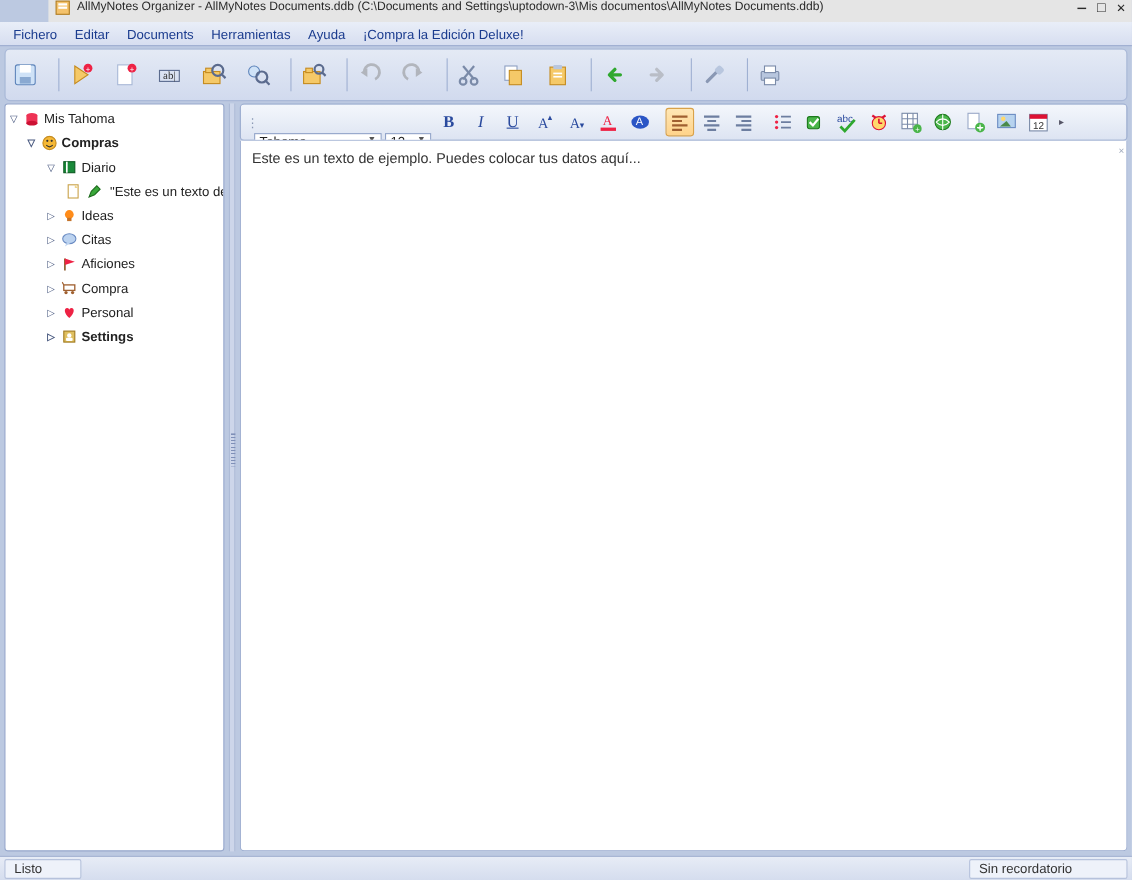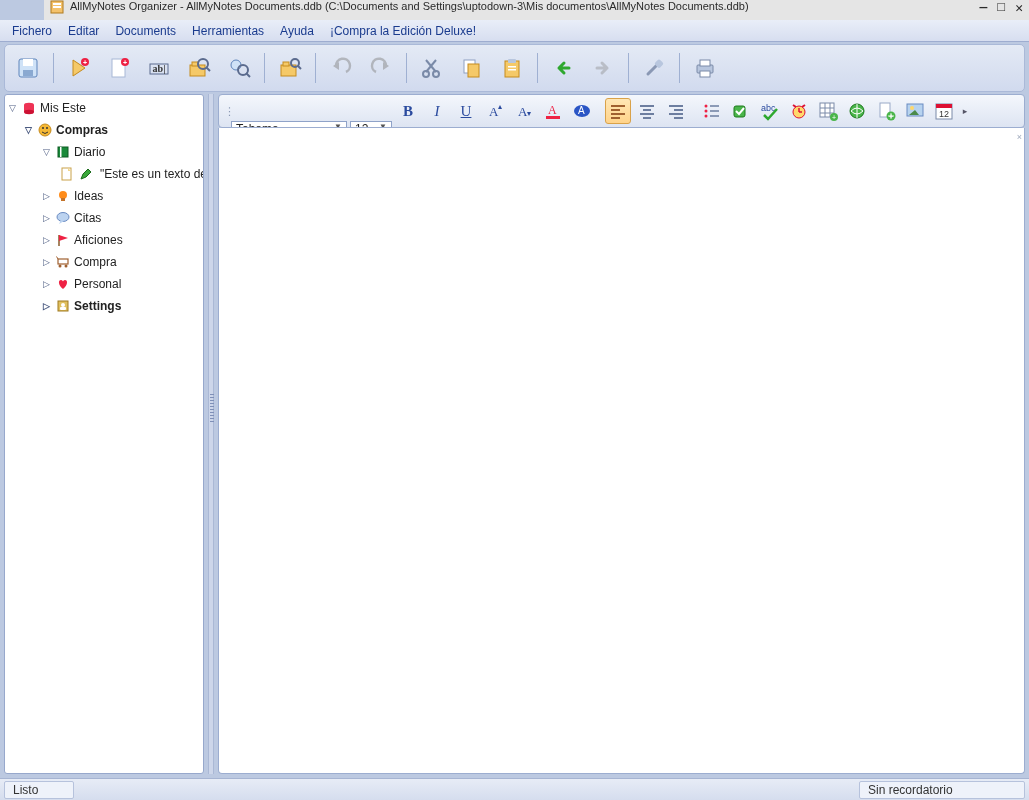--- a/index.html
+++ b/index.html
@@ -48,24 +48,23 @@
   display: flex;
   align-items: center;
   padding: 0 6px;
   gap: 6px;
 }
 .tbtn {
   width: 34px;
   height: 34px;
   display: flex;
   align-items: center;
-  justify-content: center;
+  justify-content: flex-start;
   border-radius: 4px;
   cursor: default;
-  font-weight: bold;
 }
 .tsep { width: 1px; height: 30px; background: #9fb0d2; margin: 0 2px; }
 .content {
   flex: 1;
   display: flex;
   gap: 4px;
   padding: 0 4px 4px 4px;
   min-height: 0;
 }
 .sidebar {
@@ -328,21 +327,21 @@
   <div class="sidebar">
     <div class="tree-item" style="padding-left:2px">
       <span class="exp">▽</span>
       <span class="nodeico">
           <svg width="14" height="14">
             <ellipse cx="7" cy="4" rx="5" ry="2.2" fill="#e35"></ellipse>
             <rect x="2" y="4" width="10" height="7" fill="#e35"></rect>
             <ellipse cx="7" cy="11" rx="5" ry="2.2" fill="#c13"></ellipse>
           </svg>
         </span>
-      <span>Mis Este</span>
+      <span>Mis Tahoma</span>
     </div>
     <div class="tree-item bold" style="padding-left:18px">
       <span class="exp">▽</span>
       <span class="nodeico">
           <svg width="14" height="14">
             <circle cx="7" cy="7" r="6" fill="#f5b836" stroke="#c58b1f"></circle>
             <circle cx="5" cy="5" r="1" fill="#333"></circle>
             <circle cx="9" cy="5" r="1" fill="#333"></circle>
             <path d="M4 9 Q7 12 10 9" fill="none" stroke="#333" stroke-width="1"></path>
           </svg>
@@ -578,22 +577,23 @@
             <rect x="2" y="3" width="16" height="15" fill="#fff" stroke="#7a8aa8"></rect>
             <rect x="2" y="3" width="16" height="4" fill="#d13"></rect>
             <text x="10" y="16" font-size="9" text-anchor="middle" fill="#333">12</text>
           </svg>
         </div>
       <div class="ebtn" style="width:10px">
           <span style="font-size:9px;color:#556">▸</span>
         </div>
     </div>
     <div class="editarea">
+      <span>Este es un texto de ejemplo. Puedes colocar tus datos aquí...</span>
       <span class="scrollmark">×</span>
     </div>
   </div>
 </div>
 
 <div class="statusbar">
   <div class="cell" style="width:70px">Listo</div>
   <div class="flex"></div>
-  <div class="cell" style="width:166px">Sin recordatorio</div>
+  <div class="cell" style="width:144px">Sin recordatorio</div>
 </div>
 
 </body></html>

